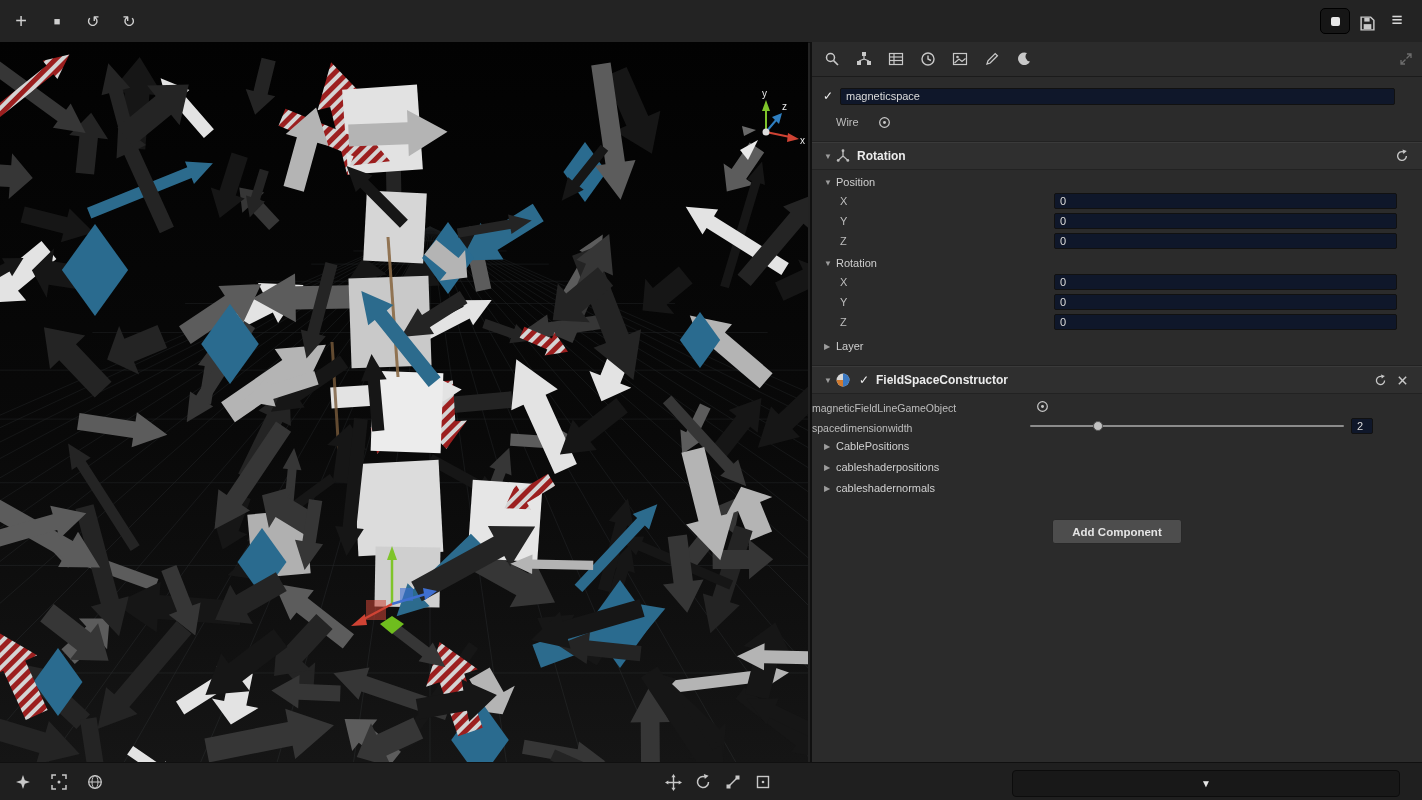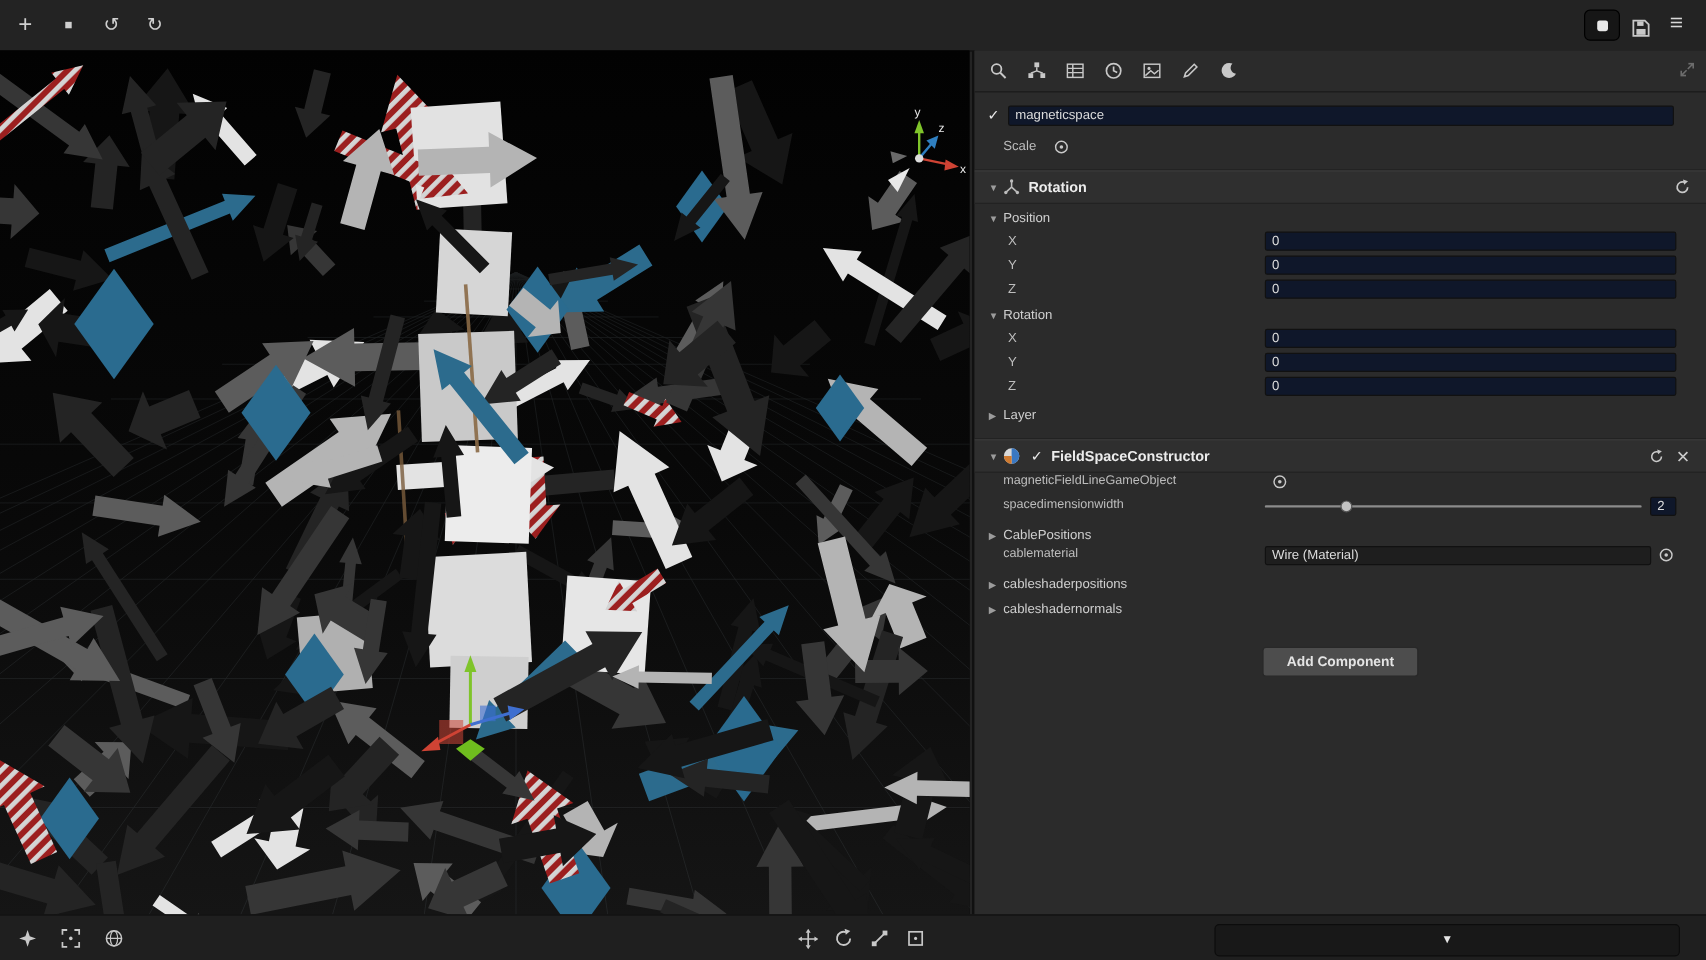--- a/index.html
+++ b/index.html
@@ -54,21 +54,21 @@
   .spacer{flex:1;}
   .hbtn{width:16px;height:16px;display:flex;align-items:center;justify-content:center;cursor:pointer;flex:none;}
   .mr12{margin-right:12px;} .mr6{margin-right:6px;}
 
   .foldrow{height:18px;margin-top:3px;display:flex;align-items:center;padding-left:12px;cursor:pointer;}
   .foldrow .flbl{font-size:11px;color:#cfcfcf;text-align:right;}
   .axrow{height:20px;display:flex;align-items:center;padding-left:28px;}
   .axlbl{width:214px;font-size:11px;color:#bdbdbd;}
   .axfield{width:343px;height:16px;}
 
-  .prow{height:20px;display:flex;align-items:flex-start;padding-left:24px;}
+  .prow{height:20px;display:flex;align-items:flex-end;}
   .plabel{width:218px;font-size:10.5px;color:#bdbdbd;overflow:hidden;white-space:nowrap;}
   .pfield-full{width:343px;height:16px;}
   .objfield{width:322px;height:16px;background:#1e1e1e;border:1px solid #111;border-radius:2px;font-size:11px;color:#dcdcdc;display:flex;align-items:center;padding:0 5px;box-sizing:border-box;cursor:pointer;}
   .sliderwrap{width:314px;height:16px;display:flex;align-items:center;position:relative;cursor:pointer;}
   .slidertrack{width:100%;height:2px;background:#8c8c8c;border-radius:1px;}
   .sliderhandle{position:absolute;left:20%;top:3px;width:10px;height:10px;background:#c2c2c2;border-radius:50%;border:1px solid #555;box-sizing:border-box;}
   .sliderval{width:22px;height:16px;margin-left:7px;text-align:left;}
 
   .addbtn{display:block;margin:22px auto 0;width:130px;height:25px;background:#4d4d4d;border:1px solid #282828;border-radius:3px;color:#e4e4e4;font-size:11.5px;font-weight:bold;font-family:"Liberation Sans",sans-serif;cursor:pointer;}
   .ddchev{font-size:10px;color:#e6e6e6;}
@@ -425,21 +425,21 @@
         </svg>
       </div>
     </div>
 
     <div class="name-row">
       <span class="check">✓</span>
       <input class="field name-field" value="magneticspace" style="">
     </div>
 
     <div class="layer-row">
-      <span class="lbl layer-lbl">Scale</span>
+      <span class="lbl layer-lbl">Wire</span>
       <span class="picker">
         <svg width="13" height="13" viewBox="0 0 14 14">
           <circle cx="7" cy="7" r="5.2" fill="none" stroke="#c8c8c8" stroke-width="1.3"></circle>
           <circle cx="7" cy="7" r="1.6" fill="#c8c8c8"></circle>
         </svg>
       </span>
     </div>
 
     <div class="sep"></div>
 
@@ -547,32 +547,20 @@
         <div class="sliderhandle"></div>
       </div>
       <input class="field sliderval" value="2" style="">
     </div>
 
     <div class="foldrow">
       <span class="fold">▶</span>
       <span class="flbl">CablePositions</span>
     </div>
 
-    <div class="prow">
-      <span class="plabel">cablematerial</span>
-      <div class="objfield">
-        <span>Wire (Material)</span>
-      </div>
-      <span class="picker">
-        <svg width="13" height="13" viewBox="0 0 14 14">
-          <circle cx="7" cy="7" r="5.2" fill="none" stroke="#c8c8c8" stroke-width="1.3"></circle>
-          <circle cx="7" cy="7" r="1.6" fill="#c8c8c8"></circle>
-        </svg>
-      </span>
-    </div>
 
     <div class="foldrow">
       <span class="fold">▶</span>
       <span class="flbl">cableshaderpositions</span>
     </div>
     <div class="foldrow">
       <span class="fold">▶</span>
       <span class="flbl">cableshadernormals</span>
     </div>
 

